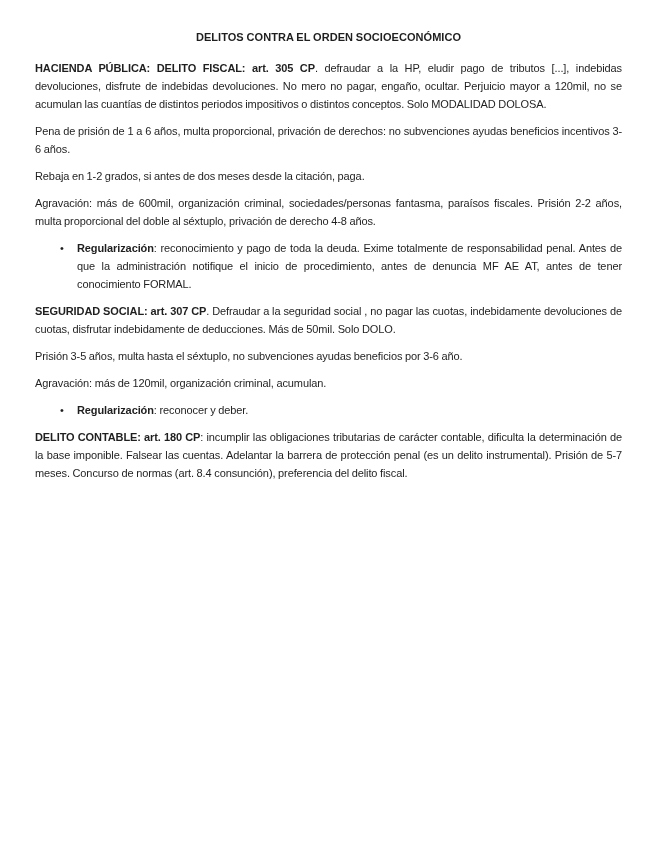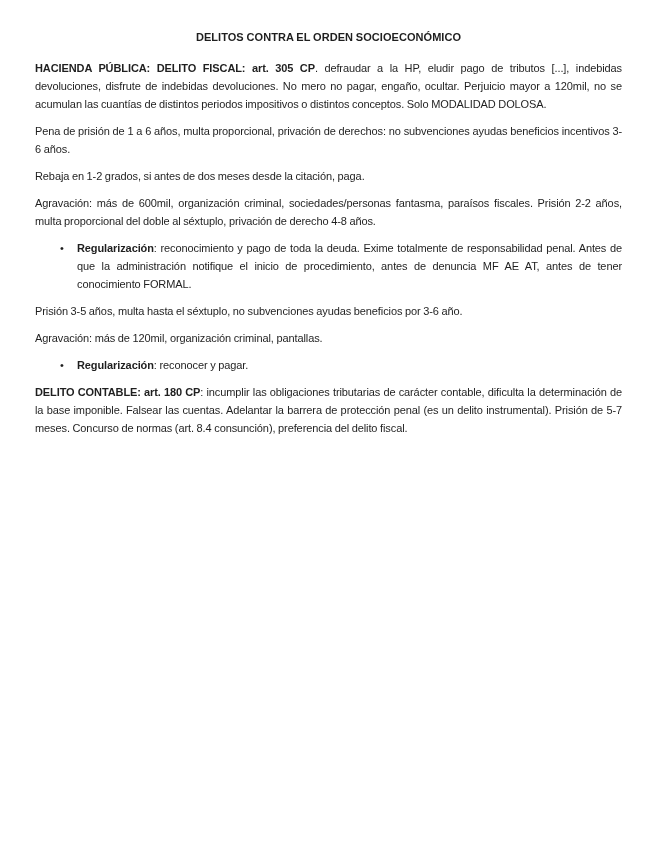--- a/index.html
+++ b/index.html
@@ -69,27 +69,28 @@
 
   <p class="para">Rebaja en 1-2 grados, si antes de dos meses desde la citación, paga.</p>
 
   <p class="para">Agravación: más de 600mil, organización criminal, sociedades/personas fantasma, paraísos fiscales. Prisión 2-2 años, multa proporcional del doble al séxtuplo, privación de derecho 4-8 años.</p>
 
   <div class="bullet">
     <span class="marker">•</span>
     <p class="btext"><strong>Regularización</strong><span>: reconocimiento y pago de toda la deuda. Exime totalmente de responsabilidad penal. Antes de que la administración notifique el inicio de procedimiento, antes de denuncia MF AE AT, antes de tener conocimiento FORMAL.</span></p>
   </div>
 
+  <p class="para"><strong>SEGURIDAD SOCIAL: art. 307 CP</strong><span>. Defraudar a la seguridad social , no pagar las cuotas, indebidamente devoluciones de cuotas, disfrutar indebidamente de deducciones. Más de 50mil. Solo DOLO.</span></p>
 
   <p class="para">Prisión 3-5 años, multa hasta el séxtuplo, no subvenciones ayudas beneficios por 3-6 año.</p>
 
-  <p class="para">Agravación: más de 120mil, organización criminal, pantallas.</p>
+  <p class="para">Agravación: más de 120mil, organización criminal, acumulan.</p>
 
   <div class="bullet">
     <span class="marker">•</span>
-    <p class="btext"><strong>Regularización</strong><span>: reconocer y pagar.</span></p>
+    <p class="btext"><strong>Regularización</strong><span>: reconocer y deber.</span></p>
   </div>
 
   <p class="para"><strong>DELITO CONTABLE: art. 180 CP</strong><span>: incumplir las obligaciones tributarias de carácter contable, dificulta la determinación de la base imponible. Falsear las cuentas. Adelantar la barrera de protección penal (es un delito instrumental). Prisión de 5-7 meses. Concurso de normas (art. 8.4 consunción), preferencia del delito fiscal.</span></p>
 
 
 
 </div>
 
 </body></html>

